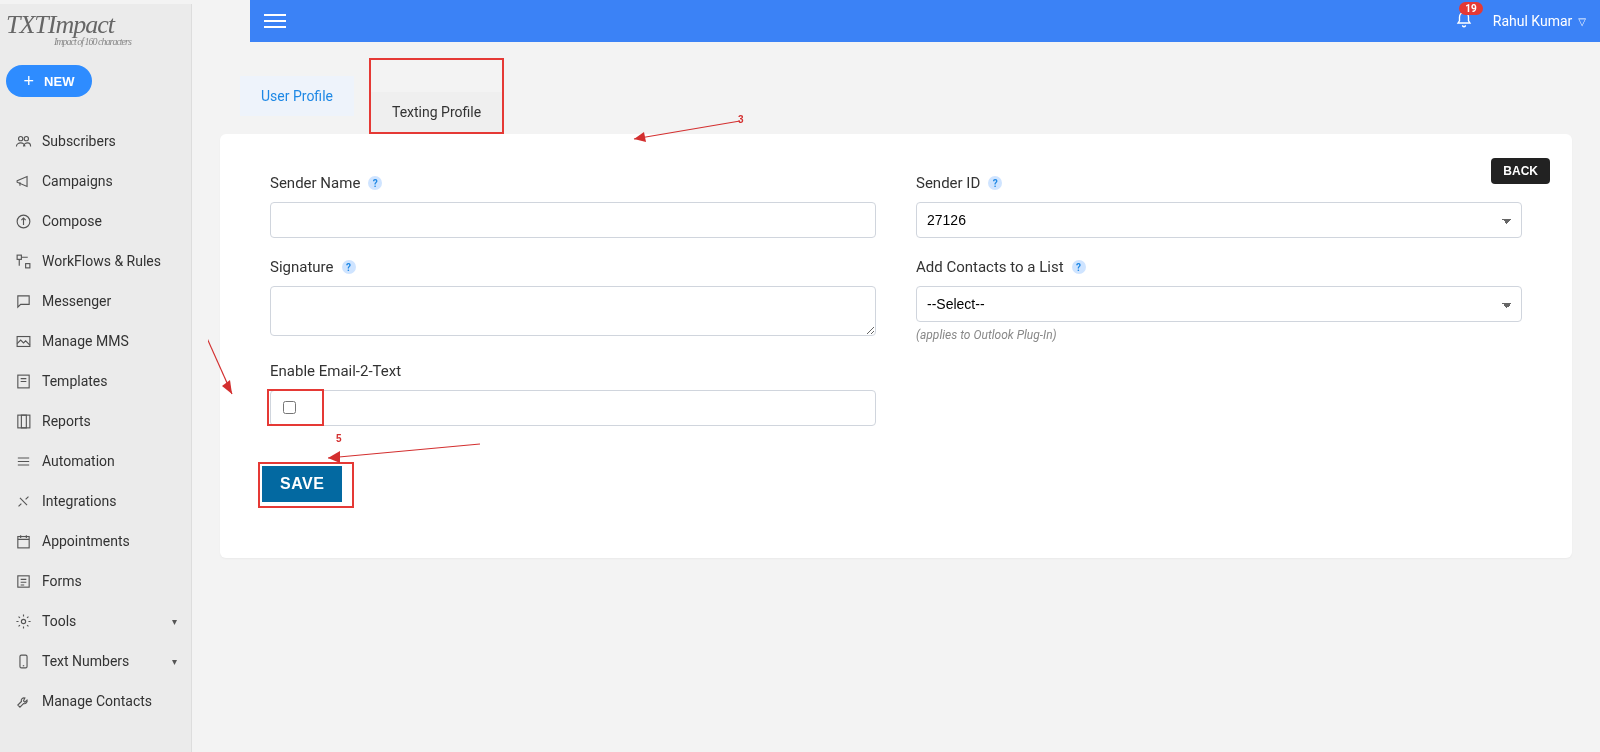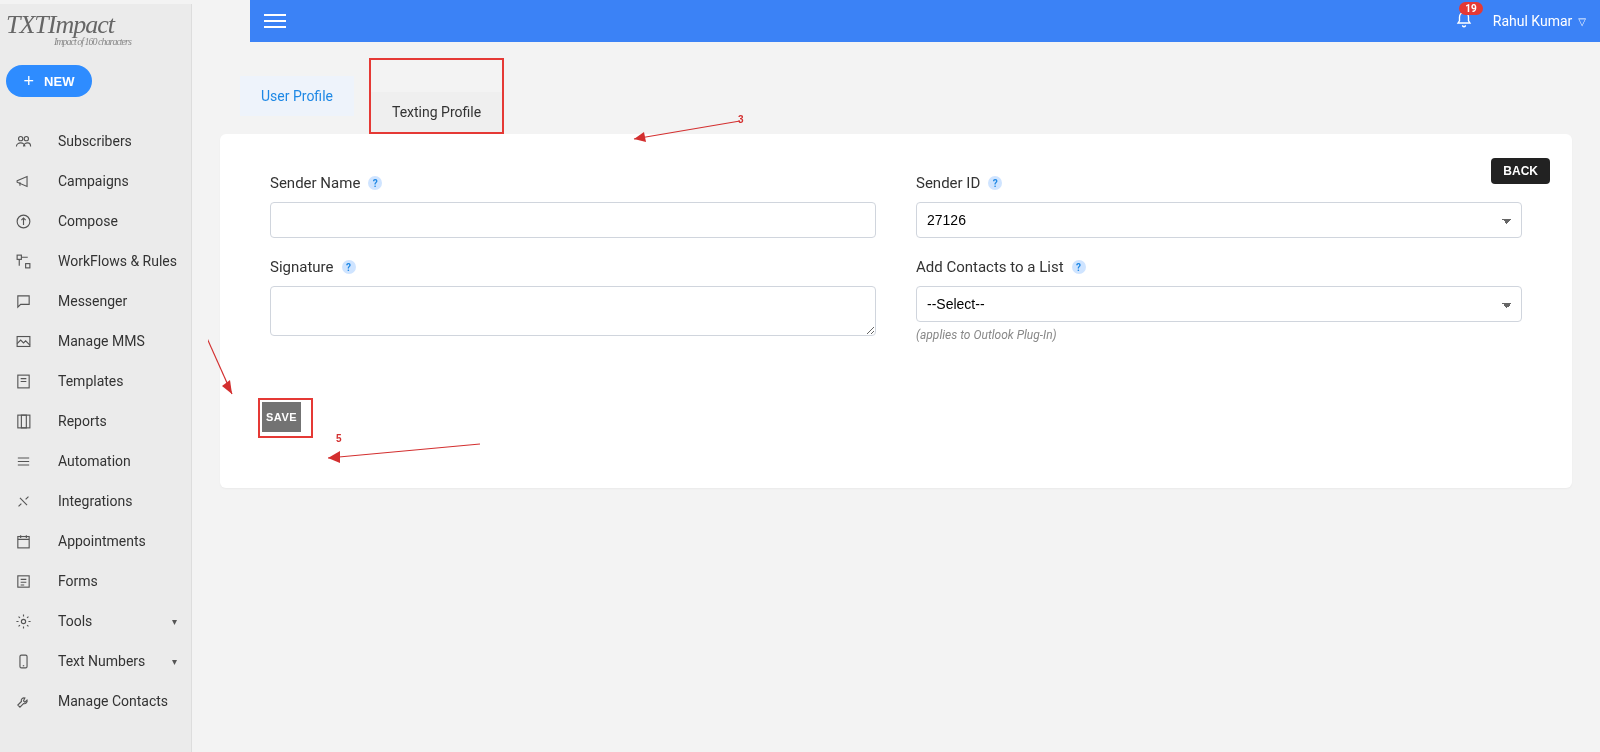--- a/index.html
+++ b/index.html
@@ -6,21 +6,21 @@
   body { font-family: -apple-system, BlinkMacSystemFont, "Segoe UI", Roboto, Arial, sans-serif; font-size: 14px; color: #333; background: #f3f3f3; width: 1600px; height: 752px; overflow: hidden; position: relative; }
 
   
   .sidebar { position: absolute; left: 0; top: 4px; width: 192px; height: 100%; background: #ebebeb; border-right: 1px solid #ddd; }
   .logo-wrap { padding: 6px 10px 14px 6px; }
   .logo { font-family: Georgia, serif; font-style: italic; font-size: 26px; color: #666; letter-spacing: -1px; }
   .logo small { display:block; font-size:10px; font-style:italic; color:#888; margin-top:-4px; margin-left:48px;}
   .new-btn { margin: 4px 0 24px 6px; background:#2e8cff; color:#fff; border:none; border-radius:22px; height:32px; width:86px; display:flex; align-items:center; justify-content:center; gap:10px; font-size:13px; font-weight:600; cursor:pointer;}
   .new-btn .plus { font-size:18px; font-weight:400; line-height:1;}
   .nav { list-style:none; }
-  .nav li { display:flex; align-items:center; gap:26px; padding:11px 14px; color:#333; font-size:14px; cursor:pointer;}
+  .nav li { display:flex; align-items:center; gap:10px; padding:11px 14px; color:#333; font-size:14px; cursor:pointer;}
   .nav li .ico { width:18px; height:18px; display:flex; align-items:center; justify-content:center; color:#555;}
   .nav li .caret { margin-left:auto; font-size:10px; color:#555;}
 
   
   .topbar { position:absolute; left:208px; right:0; top:0; height:42px; background:#3b82f6; color:#fff; display:flex; align-items:center; padding:0 14px;margin-left:42px;}
   .hamburger { width:22px; display:flex; flex-direction:column; gap:4px; cursor:pointer;}
   .hamburger span { height:2px; background:#fff; width:100%; }
   .topbar .spacer { flex:1; }
   .bell-wrap { position:relative; margin-right:20px; cursor:pointer;}
   .badge { position:absolute; top:-9px; right:-10px; background:#e53935; color:#fff; font-size:10px; font-weight:700; border-radius:9px; padding:1px 6px;}
@@ -41,21 +41,21 @@
   .label-row { display:flex; align-items:center; gap:8px; margin-bottom:10px; font-size:15px; color:#333;}
   .help { width:14px; height:14px; border-radius:50%; background:#cfe4ff; color:#1e88e5; font-size:10px; font-weight:700; display:flex; align-items:center; justify-content:center; cursor:pointer;}
   .input, .select { height:36px; border:1px solid #d0d5dd; border-radius:4px; padding:0 10px; font-size:14px; background:#fff;}
   .select { appearance:none; background-image:linear-gradient(45deg, transparent 50%, #666 50%), linear-gradient(135deg, #666 50%, transparent 50%); background-position: right 14px top 16px, right 9px top 16px; background-size:5px 5px,5px 5px; background-repeat:no-repeat;}
   .textarea { min-height:46px; border:1px solid #d0d5dd; border-radius:4px; padding:8px 10px; font-size:14px; resize:both; background:#fff;}
   .hint { font-size:12px; font-style:italic; color:#888; margin-top:6px;}
   .checkbox-wrap { border:1px solid #d0d5dd; border-radius:4px; height:36px; display:flex; align-items:center; padding-left:12px; background:#fff;}
   .checkbox-box-highlight { border:2px solid #e53935; display:inline-flex; padding:10px 26px 10px 14px; margin-left:-16px; margin-top:-2px;}
   .save-row{margin-top:16px;}
   .save-btn-highlight { border:2px solid #e53935; display:inline-block; padding:2px 10px 4px 2px; margin-left:-12px;}
-  .save-btn { background:#737373; color:#fff; border:none; padding:9px 4px; font-size:11px; font-weight:700; letter-spacing:0.5px; cursor:pointer;}
+  .save-btn { background:#0369a1; color:#fff; border:none; padding:9px 18px; font-size:16px; font-weight:700; letter-spacing:0.5px; cursor:pointer;}
 
   
   svg.anno { position:absolute; pointer-events:none; }
   .anno text { fill:#d32f2f; font-size:10px; font-weight:600; font-family:Arial,sans-serif;}
   .anno line, .anno path { stroke:#d32f2f; stroke-width:1.2; fill:none;}
   .anno polygon { fill:#d32f2f; }
 
   .ico svg { width:17px; height:17px; stroke:#555; fill:none; stroke-width:1.6; }
   .bell-wrap svg{width:18px;height:18px;stroke:#fff;fill:none;stroke-width:1.8;}
 </style>
@@ -273,20 +273,30 @@
         <div class="label-row">
           <span>Add Contacts to a List</span>
           <span class="help">?</span>
         </div>
         <select class="select">
           <option>--Select--</option>
         </select>
         <span class="hint">(applies to Outlook Plug-In)</span>
       </div>
 
+      <div class="field" style="grid-column:1">
+        <div class="label-row">
+          <span>Enable Email-2-Text</span>
+        </div>
+        <div class="checkbox-wrap">
+          <span class="checkbox-box-highlight">
+            <input type="checkbox" style="">
+          </span>
+        </div>
+      </div>
 
       <div></div>
 
       <div class="save-row" style="grid-column:1">
         <span class="save-btn-highlight">
           <button class="save-btn">SAVE</button>
         </span>
       </div>
     </div>
 

